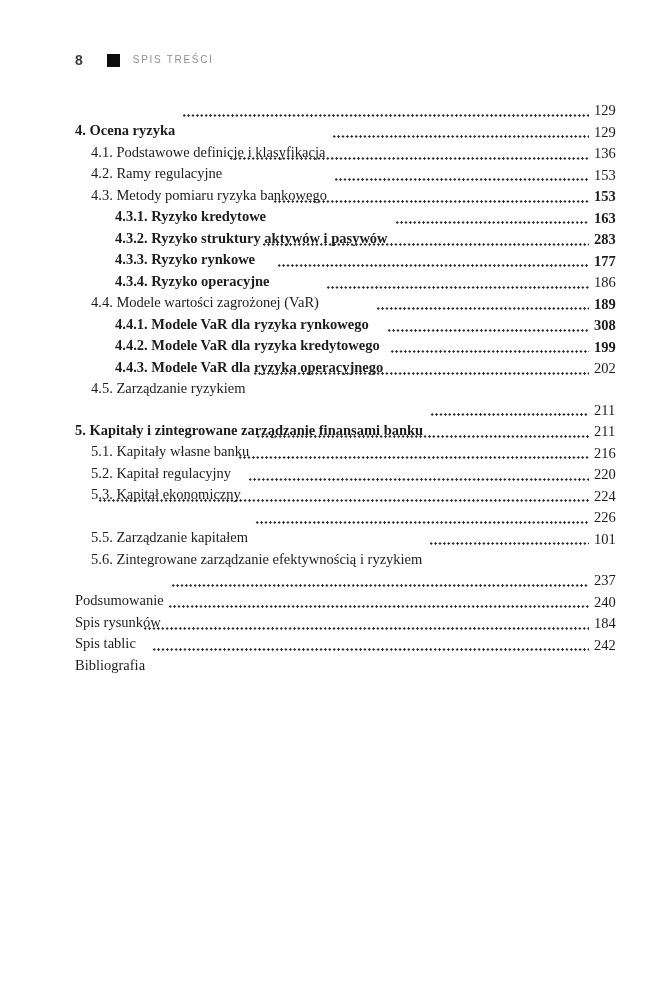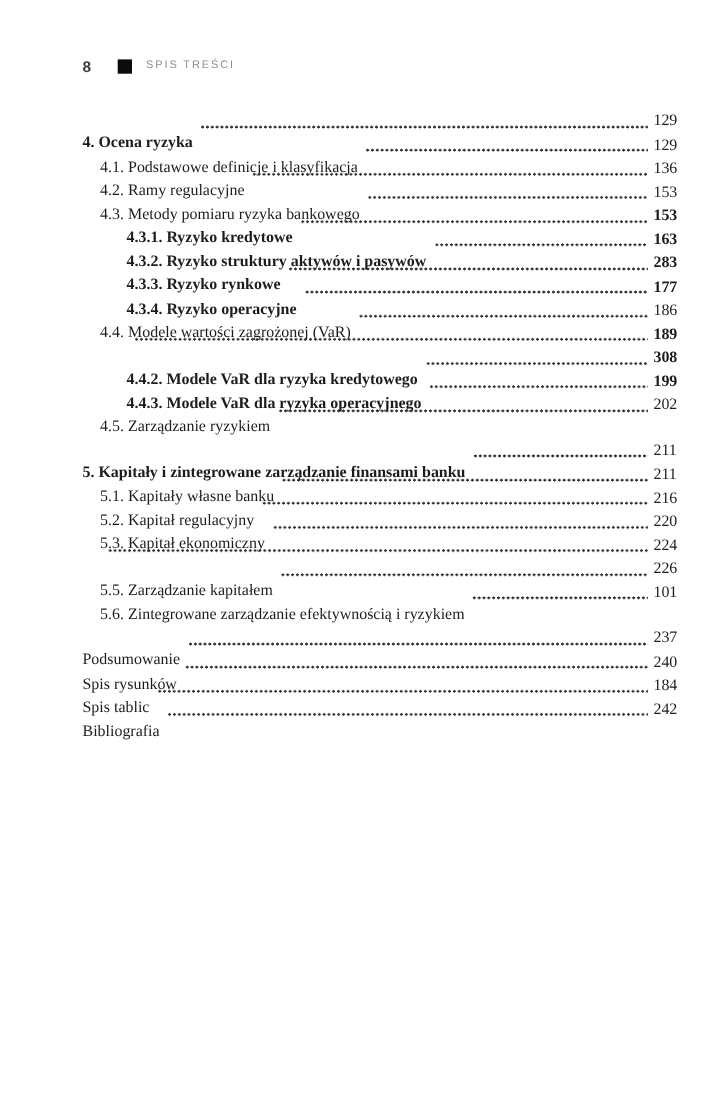--- a/index.html
+++ b/index.html
@@ -129,20 +129,21 @@
         <span class="toc-label">4.3.4. Ryzyko operacyjne</span>
         <span class="dots-leader"></span>
         <span class="toc-page">177</span>
       </div>
       <div class="toc-row lvl-1">
         <span class="toc-label">4.4. Modele wartości zagrożonej (VaR)</span>
         <span class="dots-leader"></span>
         <span class="toc-page">186</span>
       </div>
       <div class="toc-row lvl-2">
+        <span class="toc-label">4.4.1. Modele VaR dla ryzyka rynkowego</span>
         <span class="dots-leader"></span>
         <span class="toc-page">189</span>
       </div>
       <div class="toc-row lvl-2">
         <span class="toc-label">4.4.2. Modele VaR dla ryzyka kredytowego</span>
         <span class="dots-leader"></span>
         <span class="toc-page">308</span>
       </div>
       <div class="toc-row lvl-2">
         <span class="toc-label">4.4.3. Modele VaR dla ryzyka operacyjnego</span>

